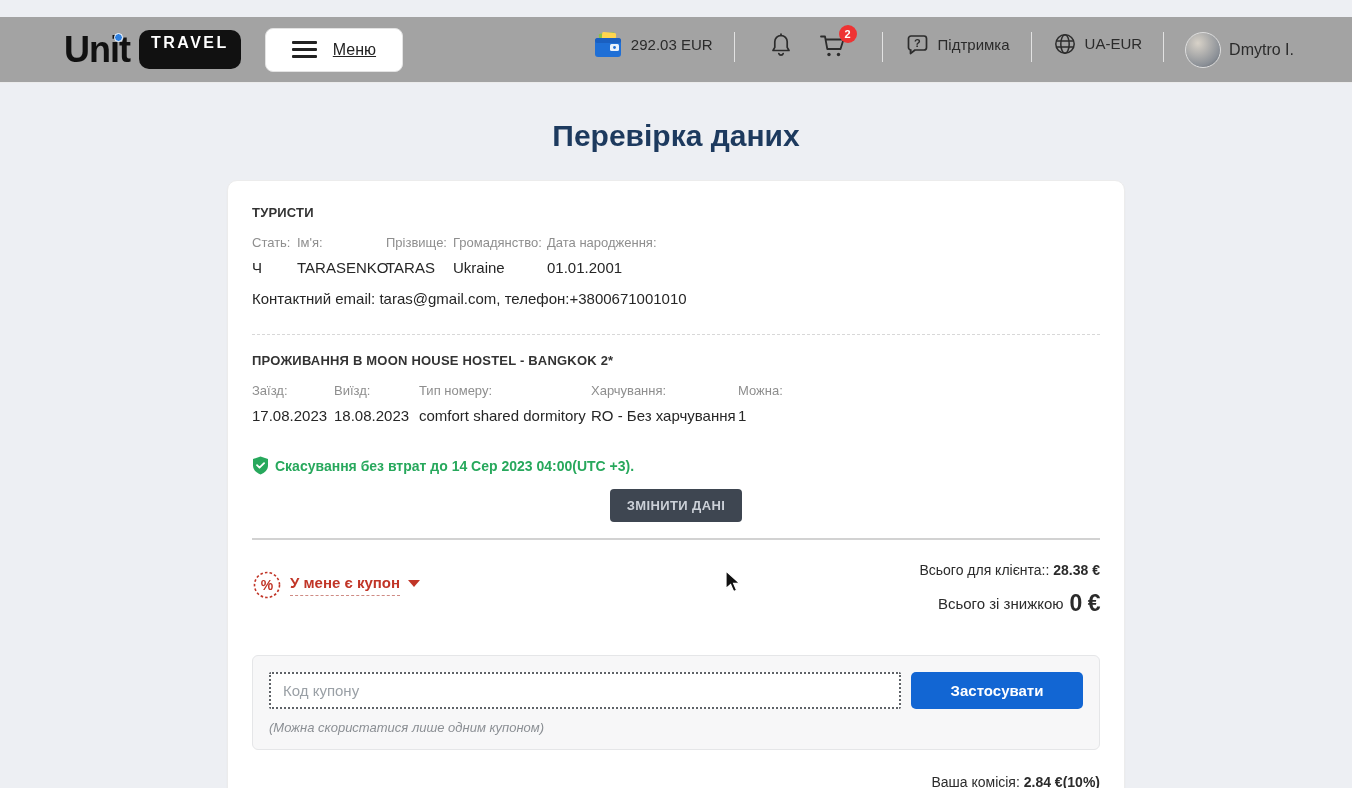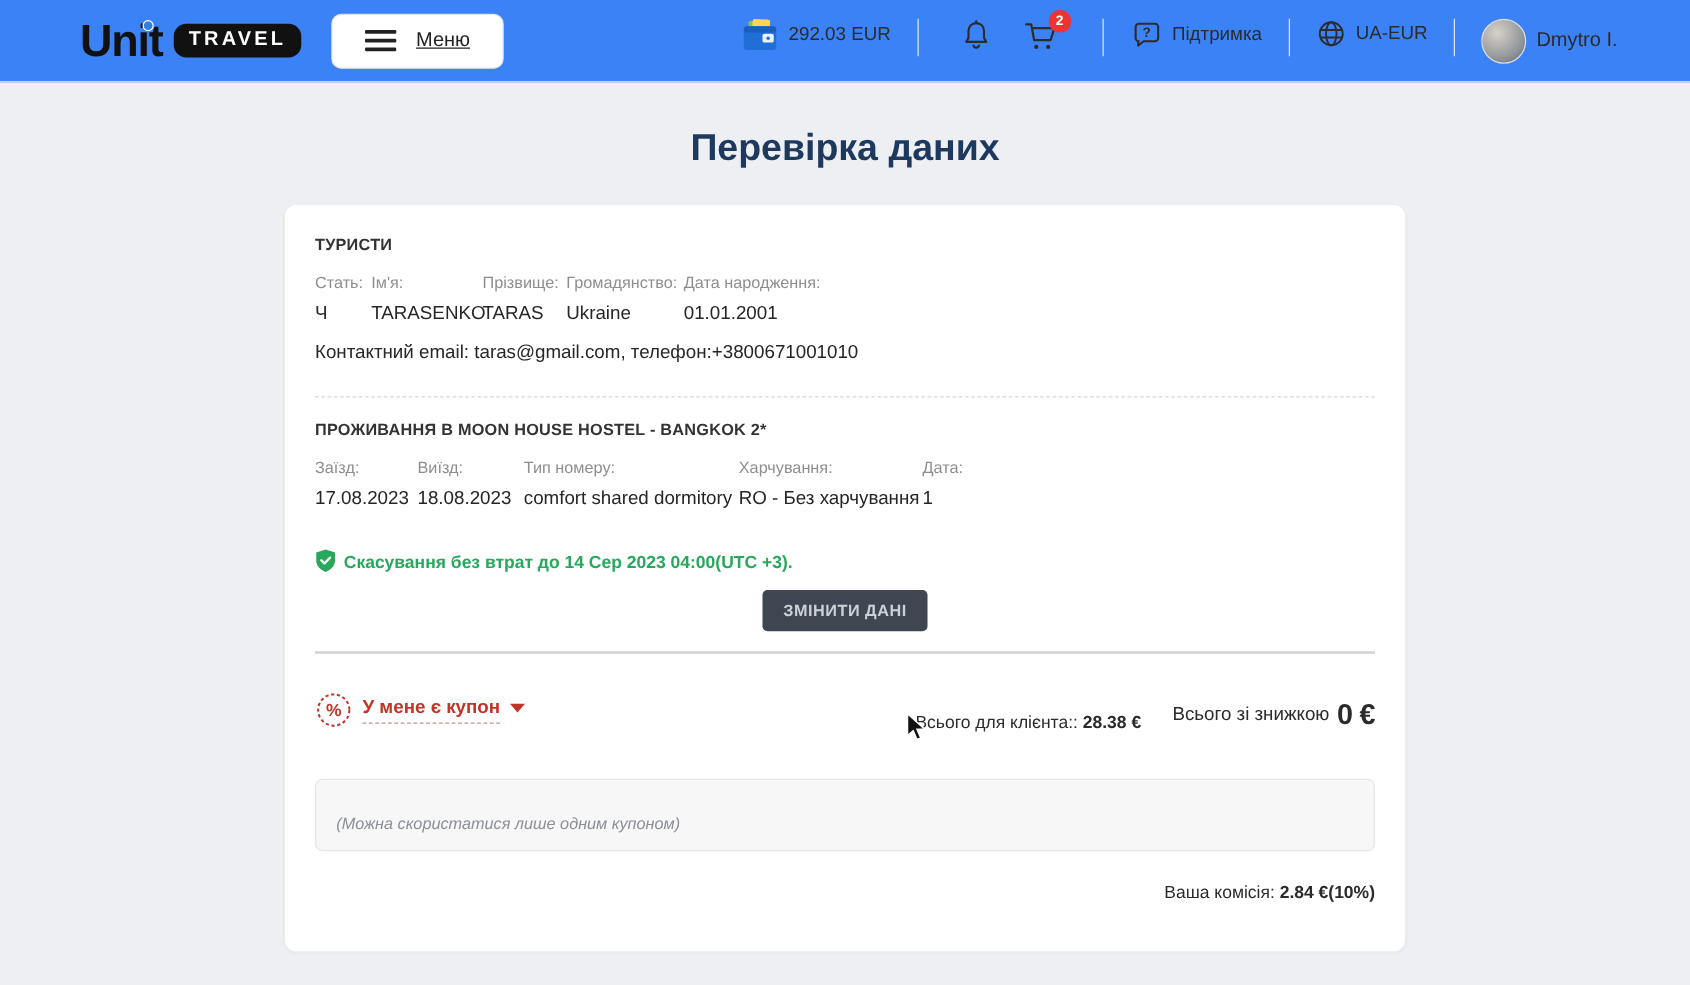--- a/index.html
+++ b/index.html
@@ -1,27 +1,27 @@
 <!DOCTYPE html>
 <html><head>
 <meta charset="utf-8">
 <style>
   * { margin:0; padding:0; box-sizing:border-box; }
   html,body { width:1352px; height:788px; overflow:hidden; background:#edeff3;
               font-family:"Liberation Sans", sans-serif; color:#2b2b2b; }
 
   
-  .header { height:66px; background:#3b82f6; display:flex; align-items:center;
-            padding:0 58px 0 64px; border-bottom:1px solid #ebebeb; }
+  .header { height:66px; background:#a3a3a3; display:flex; align-items:center;
+            padding:0 58px 0 64px; border-bottom:1px solid #ebebeb;margin-top:17px; }
   .logo { display:flex; align-items:center; gap:9px; }
   .logo-word { position:relative; font-size:36px; font-weight:700; letter-spacing:-1px; color:#111; line-height:1; }
   .logo-idot { position:absolute; left:50px; top:1px; width:9px; height:9px; border-radius:50%;
                background:#2f80e0; border:1px solid #fff; }
   .logo-badge { background:#111; color:#fff; font-size:16px; font-weight:700; letter-spacing:2.5px;
-                padding:5px 12px 6px; border-radius:10px; line-height:1;text-align:right; }
+                padding:5px 12px 18px; border-radius:10px; line-height:1;text-align:right; }
   .menu-btn { margin-left:24px; display:flex; align-items:center; gap:16px; border:1px solid #e3e3e3;
               border-radius:8px; padding:12px 26px; background:#fff; cursor:pointer; }
   .hamburger { display:flex; flex-direction:column; gap:4px; }
   .hamburger span { width:25px; height:3px; background:#222; border-radius:1px; }
   .menu-label { font-size:16px; color:#222;text-decoration:underline; }
   .header-right { margin-left:auto; display:flex; align-items:flex-start; }
   .h-item { display:flex; align-items:center; gap:8px; font-size:15px; color:#2b2b2b; cursor:pointer; }
   .h-div { width:1px; height:30px; background:#e2e2e2; margin:0 21px; }
   .icon-gap { margin:0 13px; }
   .cart-wrap { position:relative; }
@@ -53,21 +53,21 @@
               letter-spacing:.4px; padding:9px 17px; border-radius:4px; border:none; cursor:pointer;
               font-family:"Liberation Sans", sans-serif; }
 
   
   .coupon-row { display:flex; justify-content:space-between; margin-top:22px; }
   .coupon-link { display:flex; align-items:center; gap:8px; margin-top:6px; cursor:pointer; height:34px; }
   .coupon-link-label { color:#c13527; font-size:15px; font-weight:700;
                        border-bottom:1px dashed #cf8b84; padding-bottom:4px; }
   .caret-down { width:0; height:0; border-left:6px solid transparent; border-right:6px solid transparent;
                 border-top:7px solid #c13527; margin-top:-3px; }
-  .totals { display:flex; flex-direction:row; align-items:flex-end; gap:25px; font-size:14px; color:#2b2b2b; }
+  .totals { display:flex; flex-direction:column; align-items:flex-end; gap:12px; font-size:14px; color:#2b2b2b; }
   .totals .bold { font-weight:700; }
   .grand-line { display:flex; align-items:center; gap:6px; font-size:15px; }
   .grand-value { font-size:23px; font-weight:700; letter-spacing:-.5px; }
   .coupon-box { margin-top:38px; background:#f7f7f8; border:1px solid #e5e6e8; border-radius:6px;
                 padding:16px 16px 14px; }
   .coupon-box-row { display:flex; gap:10px; }
   .coupon-input { flex:1; border:2px dotted #5f6368; border-radius:2px; height:37px; background:#fff;
                   font-size:15px; padding:0 12px; color:#333; font-family:"Liberation Sans", sans-serif; outline:none; }
   .coupon-input::placeholder { color:#9aa0a6; }
   .blue-btn { width:172px; height:37px; background:#1266d3; border:none; border-radius:5px; color:#fff;
@@ -206,21 +206,21 @@
     </div>
     <div class="col a-c2">
       <div class="lbl">Тип номеру:</div>
       <div class="val">comfort shared dormitory</div>
     </div>
     <div class="col a-c3">
       <div class="lbl">Харчування:</div>
       <div class="val">RO - Без харчування</div>
     </div>
     <div class="col a-c4">
-      <div class="lbl">Дата:</div>
+      <div class="lbl">Можна:</div>
       <div class="val">1</div>
     </div>
   </div>
 
   <div class="cancel-line">
     <svg width="17" height="19" viewBox="0 0 17 19">
       <path d="M8.5 0.5 16 3v6.2c0 4.6-3.2 7.6-7.5 9.3C4.2 16.8 1 13.8 1 9.2V3z" fill="#27a85c"></path>
       <path d="M5 9.2l2.5 2.5 4.6-4.6" fill="none" stroke="#fff" stroke-width="1.8" stroke-linecap="round" stroke-linejoin="round"></path>
     </svg>
     <span>Скасування без втрат до 14 Сер 2023 04:00(UTC +3).</span>
@@ -248,20 +248,24 @@
         <span class="bold">28.38 €</span>
       </div>
       <div class="grand-line">
         <span>Всього зі знижкою</span>
         <span class="grand-value">0 €</span>
       </div>
     </div>
   </div>
 
   <div class="coupon-box">
+    <div class="coupon-box-row">
+      <input class="coupon-input" type="text" placeholder="Код купону" style="">
+      <button class="blue-btn">Застосувати</button>
+    </div>
     <div class="coupon-note">(Можна скористатися лише одним купоном)</div>
   </div>
 
   <div class="commission">
     <div>
       <span>Ваша комісія:</span>
       <span class="bold">2.84 €(10%)</span>
     </div>
 
   </div>

